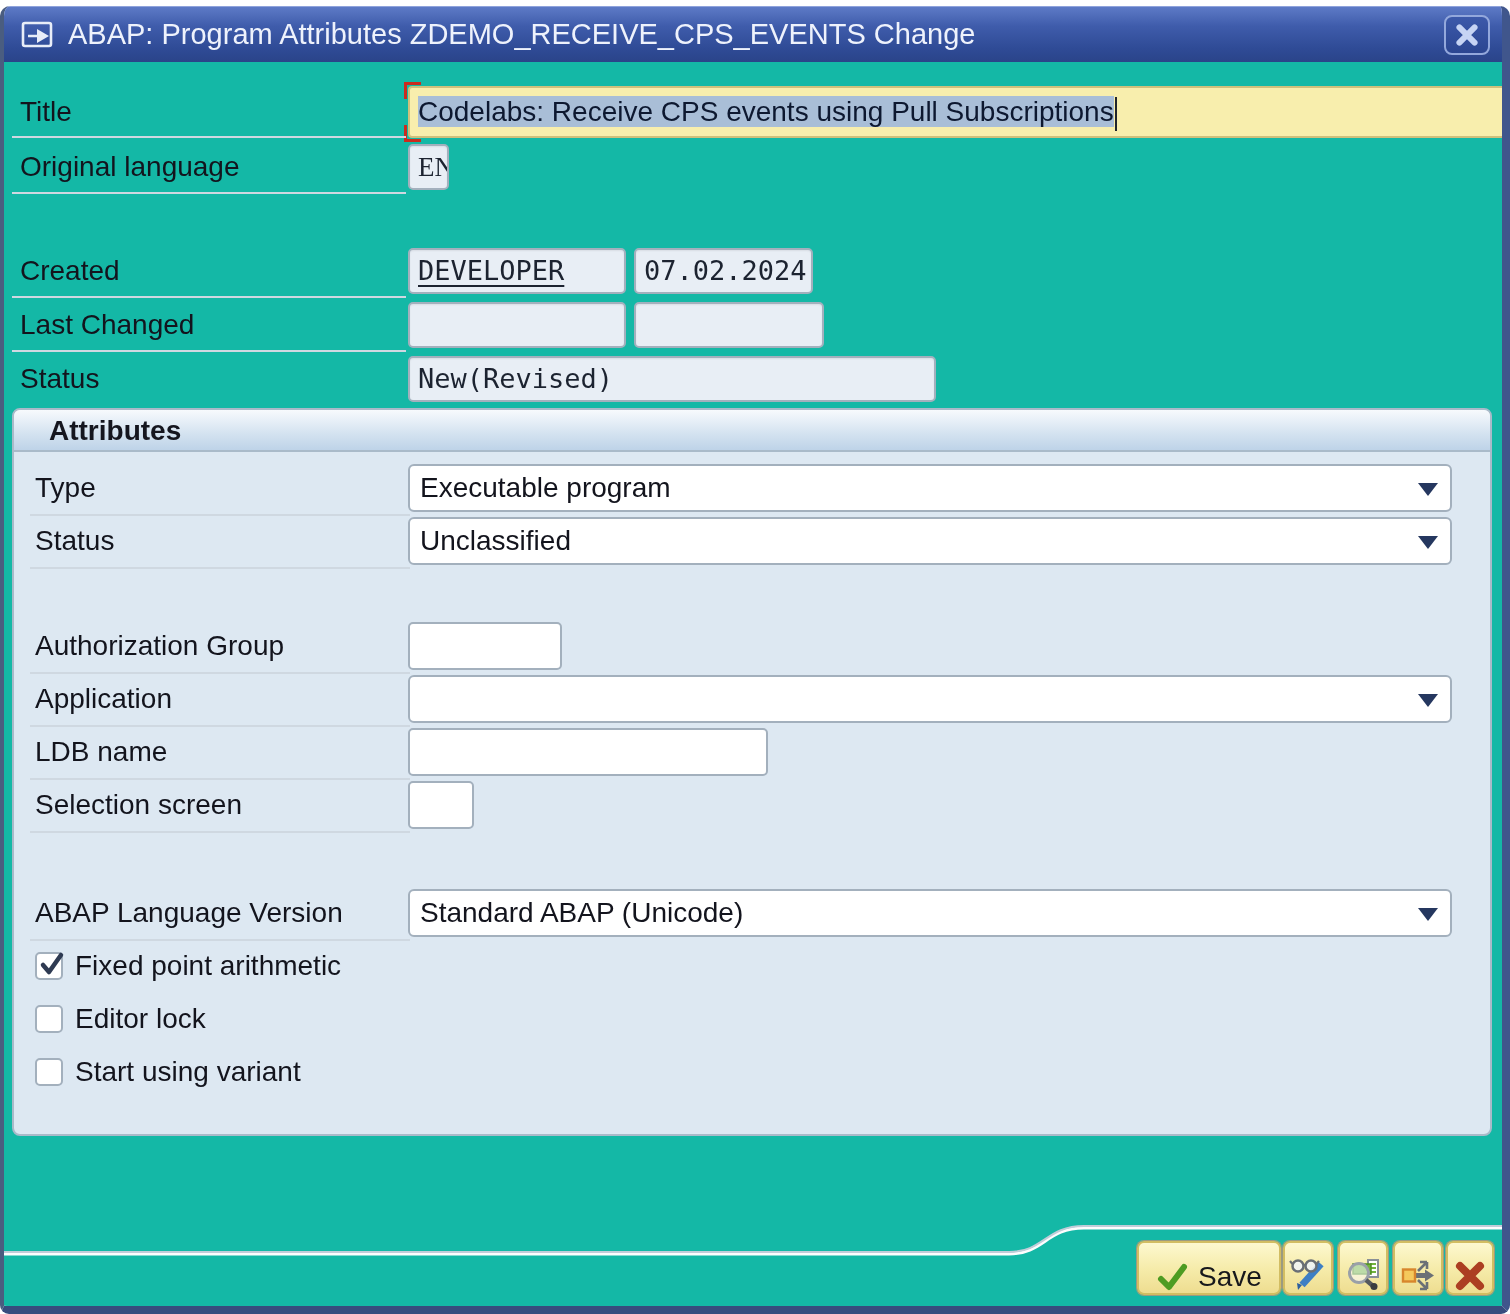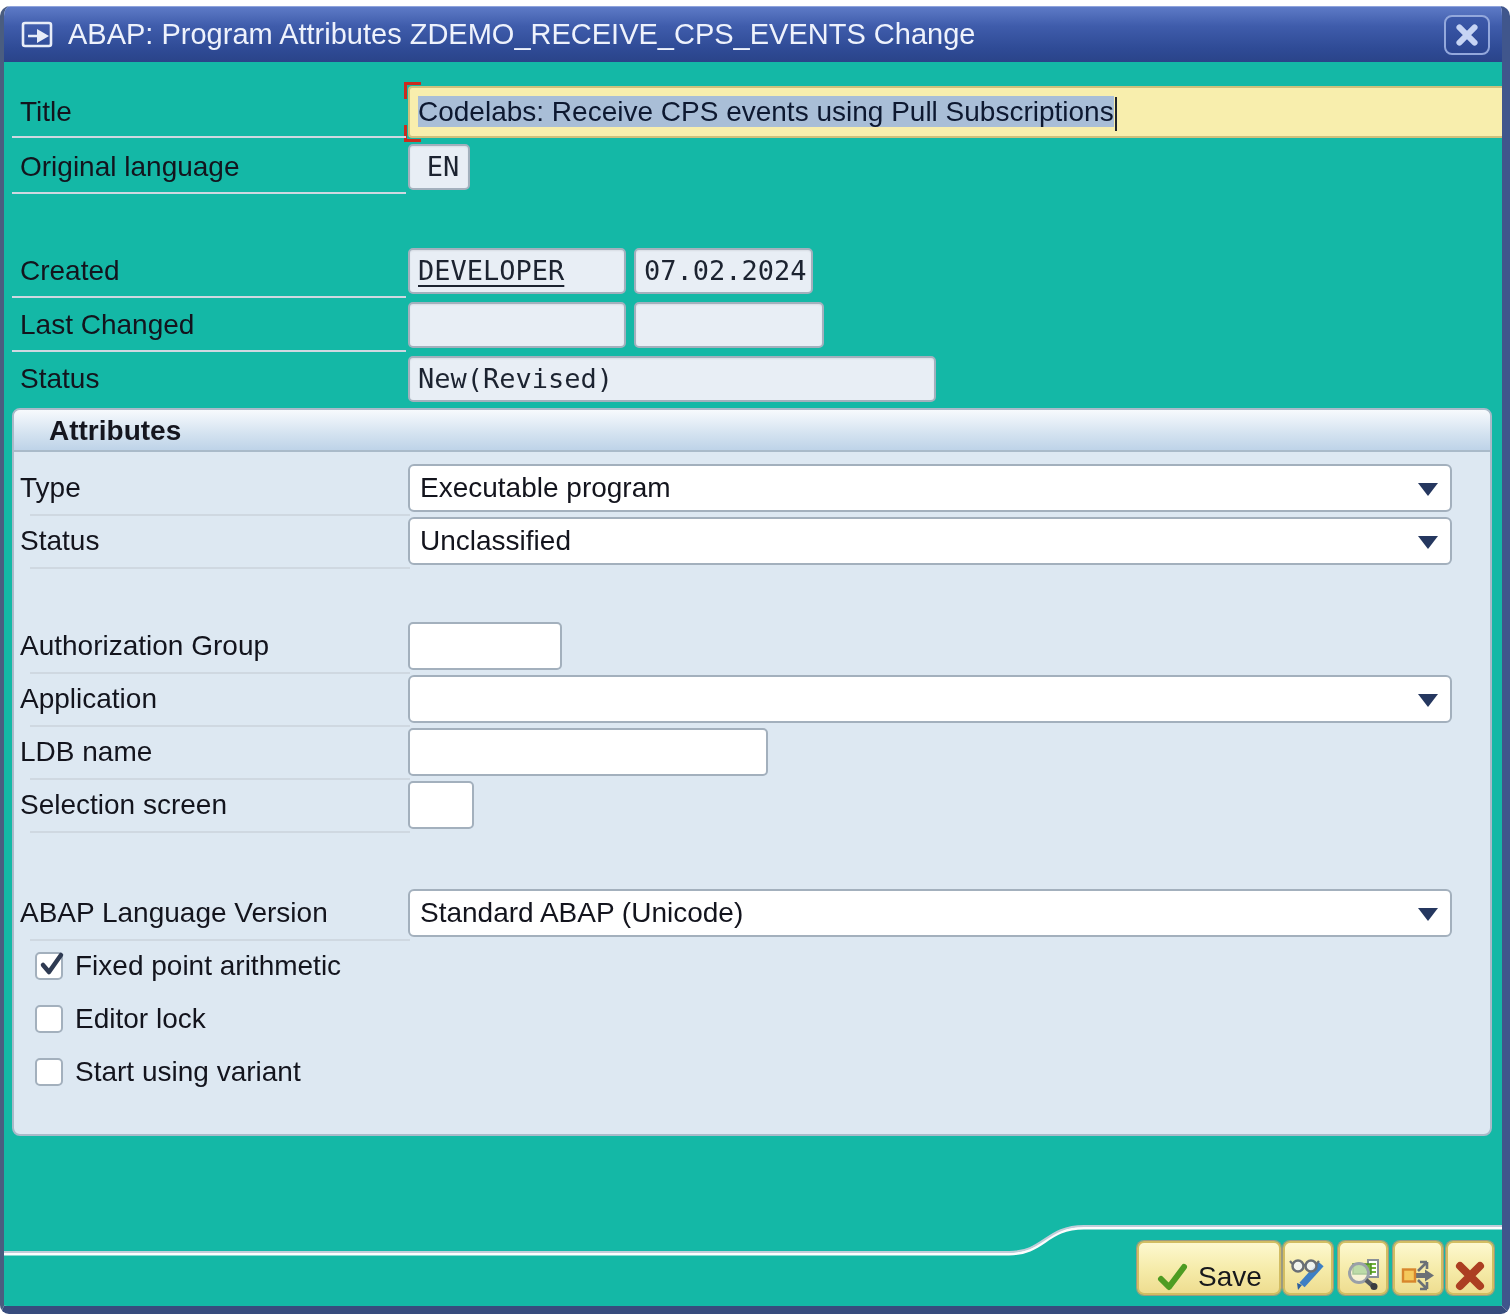--- a/index.html
+++ b/index.html
@@ -17,21 +17,21 @@
     color:#eef2fc;font-size:29px;white-space:nowrap;}
   .title-icon{position:absolute;left:16px;top:11px;width:40px;height:34px;}
   .close-btn{position:absolute;right:12px;top:8px;width:46px;height:40px;border-radius:8px;
     background:linear-gradient(#3c59aa,#2b4691);border:2px solid #93a8dc;box-sizing:border-box;cursor:pointer;}
   .close-btn svg{position:absolute;left:50%;top:50%;transform:translate(-50%,-50%);}
 
   .content{position:absolute;left:0;top:56px;right:0;bottom:0;background:#14b8a6;}
 
   
   .lbl{position:absolute;left:16px;font-size:28px;color:#13141d;white-space:nowrap;}
-  .lbl.g{left:16px;}
+  .lbl.g{left:31px;}
   .sep{position:absolute;height:2px;background:#cfd8e1;left:8px;width:394px;}
   .sep.g{left:26px;width:380px;}
   .ro{position:absolute;box-sizing:border-box;background:#e8eef5;border:2px solid #a3b0bd;border-radius:5px;
     font-family:"DejaVu Sans Mono", monospace;font-size:27px;color:#1c2330;padding-left:8px;
     box-shadow:inset 0 1px 2px rgba(0,0,0,0.07);white-space:nowrap;overflow:hidden;}
   .inp{position:absolute;box-sizing:border-box;background:#ffffff;border:2px solid #a3b0bd;border-radius:5px;}
   .combo{position:absolute;box-sizing:border-box;background:#ffffff;border:2px solid #a3b0bd;border-radius:6px;
     font-size:28px;color:#13141d;padding-left:10px;cursor:pointer;white-space:nowrap;overflow:hidden;}
   .dd-arrow{position:absolute;right:12px;top:50%;margin-top:-5px;width:0;height:0;
     border-left:10px solid transparent;border-right:10px solid transparent;border-top:13px solid #25375f;}
@@ -68,21 +68,21 @@
     box-shadow:0 0 0 1px #9b9b80;display:flex;align-items:flex-end;justify-content:center;gap:10px;}
   .btn-save{left:1133px;width:144px;font-size:28px;color:#17181c;}
   .btn-i2{left:1279px;width:50px;}
   .btn-i3{left:1334px;width:50px;}
   .btn-i4{left:1389px;width:50px;}
   .btn-i5{left:1442px;width:48px;}
 
   
   .t-title{top:24px;height:52px;line-height:52px;}
   .t-lang{top:82px;height:46px;line-height:46px;}
-  .f-lang{left:404px;top:82px;width:62px;height:46px;line-height:42px;padding-left:8px;text-align:center;}
+  .f-lang{left:404px;top:82px;width:41px;height:46px;line-height:42px;padding-left:8px;text-align:center;font-family:Liberation Serif, serif;}
   .t-created{top:186px;height:46px;line-height:46px;}
   .f-cre-user{left:404px;top:186px;width:218px;height:46px;line-height:42px;}
   .f-cre-date{left:630px;top:186px;width:179px;height:46px;line-height:42px;}
   .t-lastch{top:240px;height:46px;line-height:46px;}
   .f-lc-user{left:404px;top:240px;width:218px;height:46px;}
   .f-lc-date{left:630px;top:240px;width:190px;height:46px;}
   .t-status{top:294px;height:46px;line-height:46px;}
   .f-status{left:404px;top:294px;width:528px;height:46px;line-height:42px;}
   .t-type{top:402px;height:48px;line-height:48px;}
   .f-type{left:404px;top:402px;width:1044px;height:48px;line-height:44px;}

